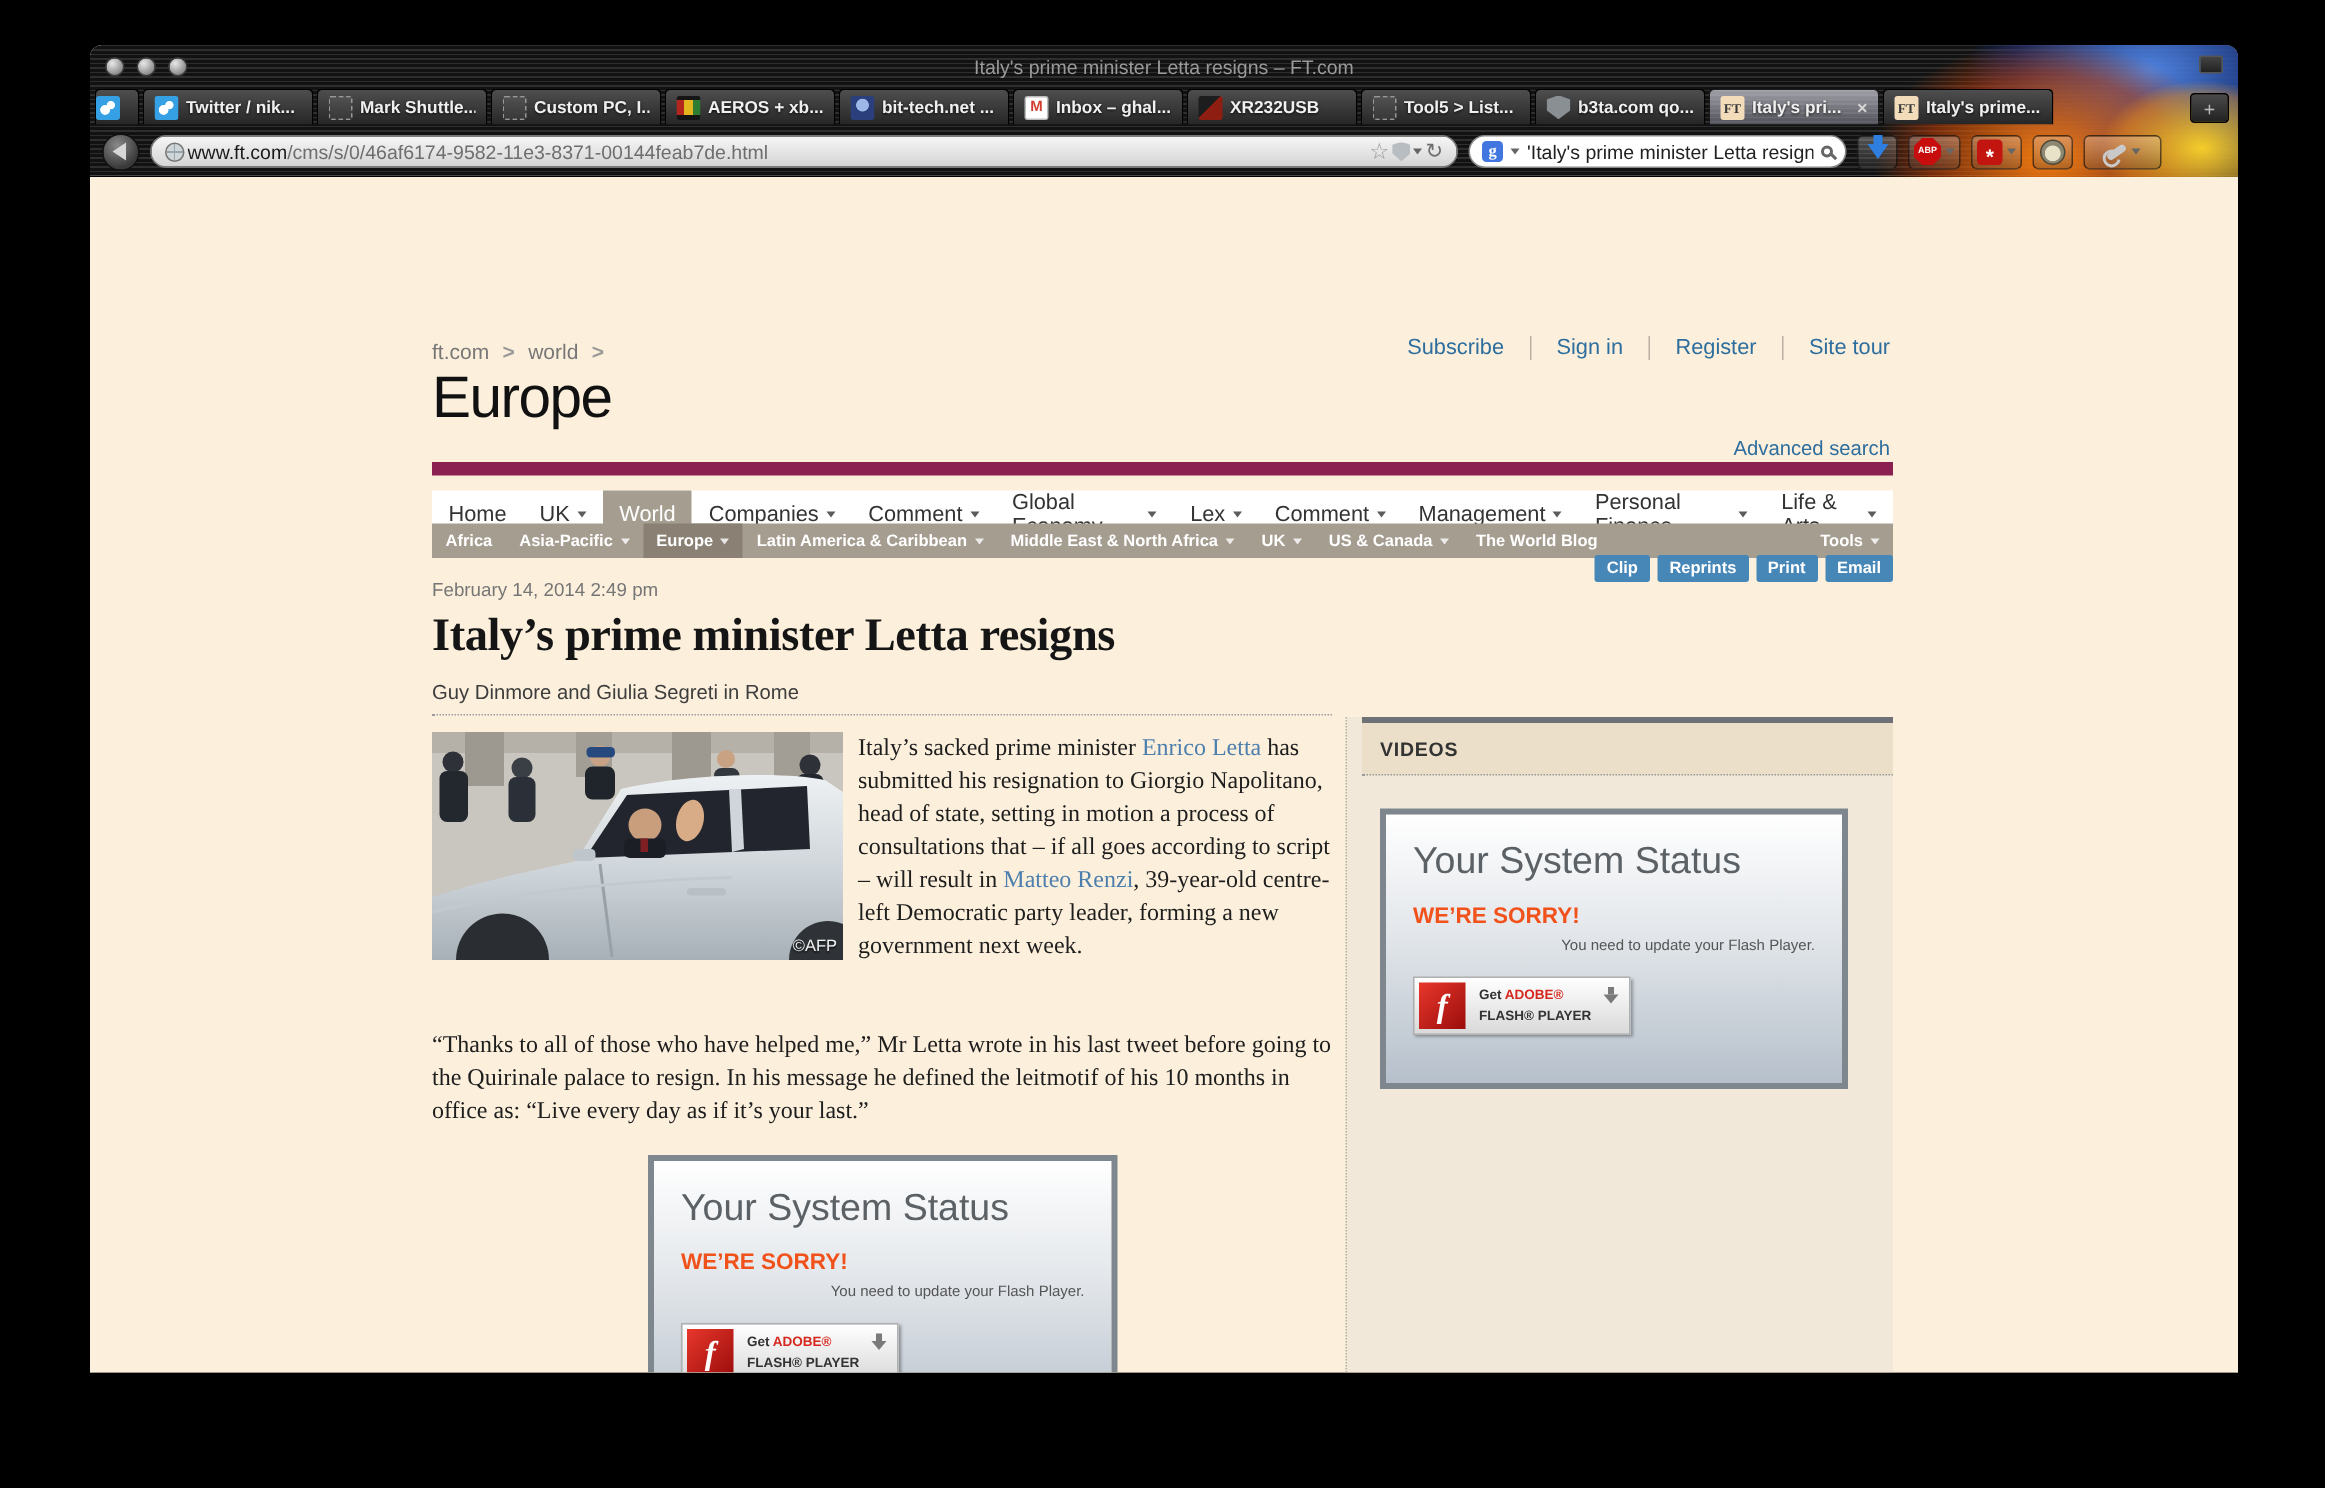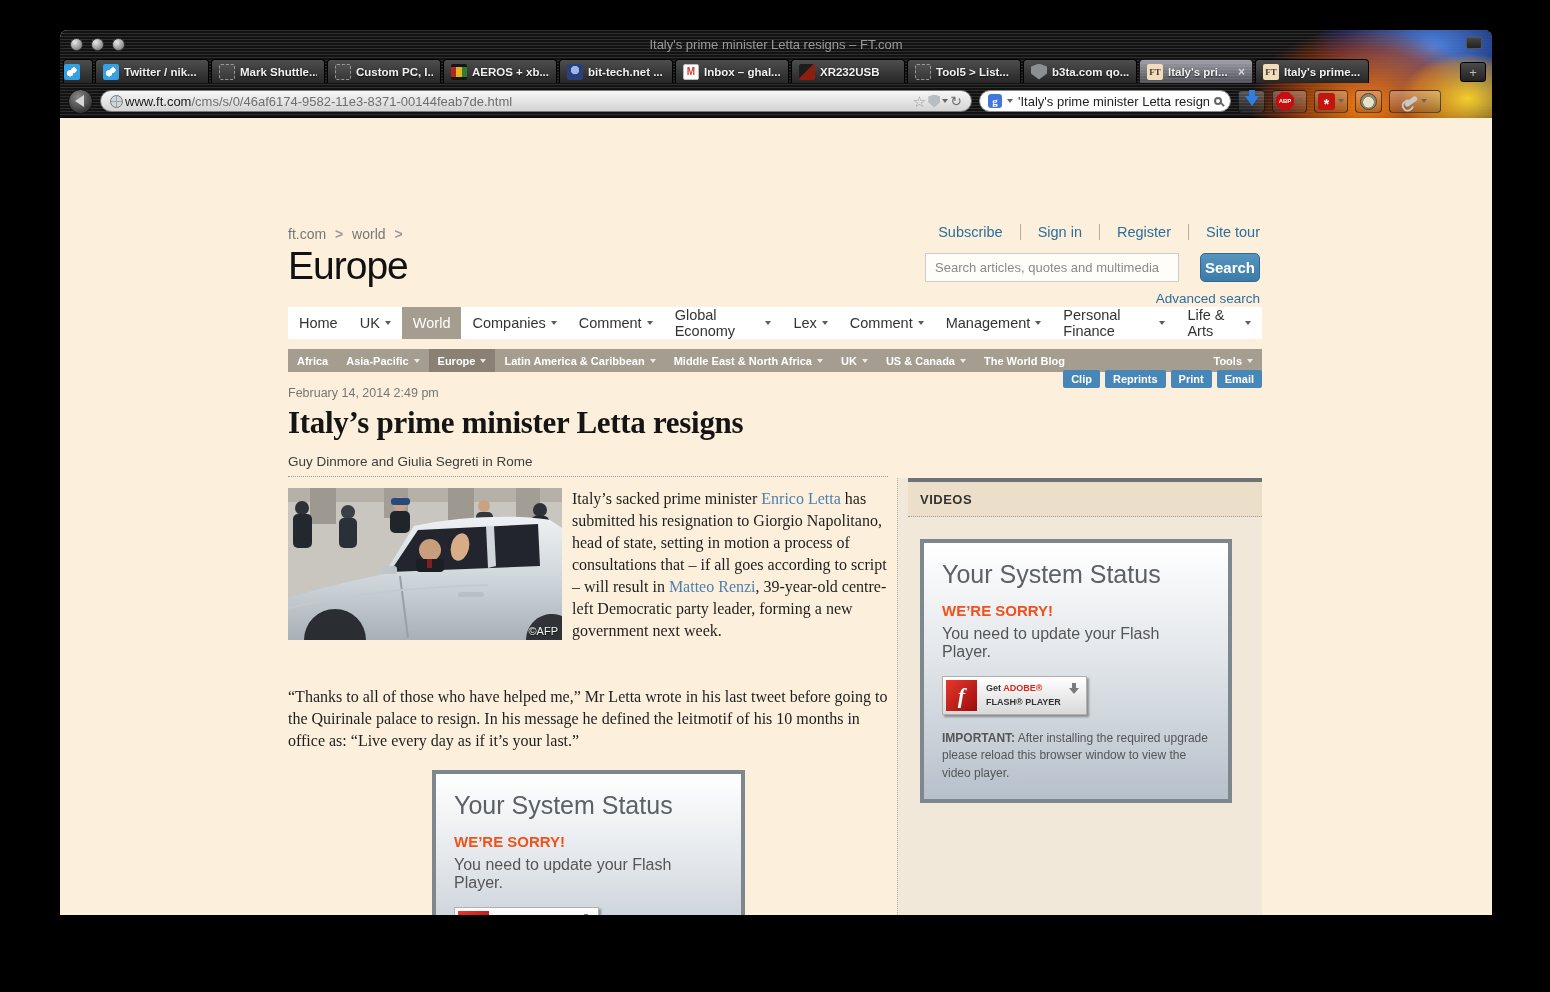--- a/index.html
+++ b/index.html
@@ -126,21 +126,21 @@
   .ft-search { position:absolute; top:135px; right:2px; display:flex; align-items:center; }
   .ft-search input { width:254px; height:29px; border:1px solid #ccc; background:#fffdf8;
     font-size:13px; padding:0 9px; color:#333; font-family:"Liberation Sans",sans-serif; }
   .ft-search input::placeholder { color:#8a8a8a; }
   .search-go { margin-left:21px; width:60px; height:29px; border:1px solid #2f6a94; border-radius:5px;
     background:linear-gradient(#5795bf,#3c7aa8); color:#fff; font-weight:bold; font-size:15px;
     display:flex; align-items:center; justify-content:center; }
   .adv-search { position:absolute; top:173px; right:2px; font-size:13.5px; color:#2d6e9e; }
 
   .claret-bar { position:absolute; top:190px; left:0; width:100%; height:9px; background:#8b2150; }
-  .mainnav { position:absolute; top:189px; left:0; width:100%; height:32px; background:#fff;
+  .mainnav { position:absolute; top:209px; left:0; width:100%; height:32px; background:#fff;
     display:flex; align-items:stretch; justify-content:space-between; font-size:14.5px; color:#333; }
   .nav-item { display:flex; align-items:center; padding:0 11px; }
   .nav-item.nav-active { background:#a59d90; color:#fff; }
   .subnav { position:absolute; top:231px; left:0; width:100%; height:23px; background:#a59d90;
     display:flex; align-items:stretch; font-size:11px; font-weight:bold; color:#fff; }
   .sub-item { display:flex; align-items:center; padding:0 9px; }
   .sub-item.sub-active { background:#8a8174; }
   .sub-tools { margin-left:auto; }
   .caret { width:0; height:0; border-left:3px solid transparent; border-right:3px solid transparent;
     border-top:4px solid currentColor; margin-left:5px; opacity:.8; }
@@ -170,21 +170,21 @@
   .sidebar { position:absolute; left:609px; top:360px; width:365px; height:437px;
     border-left:1px dotted #b9ae9e; background:#f2e8da; }
   .side-inner { margin-left:10px; }
   .videos-head { border-top:4px solid #6e7276; background:#ebdfca; padding:10px 12px 9px;
     border-bottom:1px dotted #9a9a9a; font-size:13px; font-weight:bold; color:#333; letter-spacing:.5px; }
 
   .flashbox { border:4px solid #7f878e; background:linear-gradient(180deg,#ffffff 0%,#e2e6ea 45%,#b6c0cb 100%);
     padding:17px 18px; color:#555; }
   .fb-title { font-size:25px; color:#5c6165; margin-bottom:13px; }
   .fb-sorry { font-size:15px; font-weight:bold; color:#f1511b; margin-bottom:6px; }
-  .fb-msg { font-size:16px; margin-bottom:15px; }
+  .fb-msg { font-size:10px; margin-bottom:15px;text-align:right; }
   .fb-btn { display:inline-flex; align-items:flex-start; background:linear-gradient(#ffffff,#d9d9d9);
     border:1px solid #b0b0b0; box-shadow:1.5px 1.5px 2px rgba(0,0,0,.35); padding:3px; margin-bottom:15px; }
   .fb-flash-logo { width:31px; height:31px; background:linear-gradient(135deg,#e8372c,#9b0d0b);
     color:#fff; font-family:"Liberation Serif",serif; font-style:italic; font-weight:bold;
     font-size:22px; display:flex; align-items:center; justify-content:center; flex:none; }
   .fb-btn-text { margin:2px 6px 0 9px; font-size:9px; font-weight:bold; color:#333; line-height:1.5; }
   .fb-brand { color:#d6281e; }
   .fb-dl-arrow { width:0; height:0; border-left:5px solid transparent; border-right:5px solid transparent;
     border-top:6px solid #7a7a7a; position:relative; margin:8px 4px 0 2px; }
   .fb-dl-arrow::before { content:""; position:absolute; left:-2px; top:-11px; width:4px; height:5px; background:#7a7a7a; }
@@ -337,24 +337,20 @@
       </div>
       <div class="section-title">Europe</div>
 
       <div class="account-links">
 
       <span class="acct">Subscribe</span>
           <span class="acct">Sign in</span>
           <span class="acct">Register</span>
           <span class="acct">Site tour</span>
         </div>
-      <div class="ft-search">
-        <input type="text" placeholder="Search articles, quotes and multimedia" style="">
-        <div class="search-go">Search</div>
-      </div>
       <div class="adv-search">Advanced search</div>
 
       <div class="claret-bar"></div>
 
       <div class="mainnav">
 
           <div class="nav-item">
             <span>Home</span>
 
           </div>
@@ -550,22 +546,19 @@
             <div class="fb-sorry">WE’RE SORRY!</div>
             <div class="fb-msg">You need to update your Flash Player.</div>
             <div class="fb-btn">
               <div class="fb-flash-logo">f</div>
               <div class="fb-btn-text">
                 <div><span>Get </span><span class="fb-brand">ADOBE®</span></div>
                 <div>FLASH® PLAYER</div>
               </div>
               <div class="fb-dl-arrow"></div>
             </div>
-            <div class="fb-important">
-              <b>IMPORTANT:</b><span> After installing the required upgrade please reload this browser window to view the video player.</span>
-            </div>
           </div>
         </div>
       </div>
 
     </div>
   </div>
 </div>
 
 </body></html>

